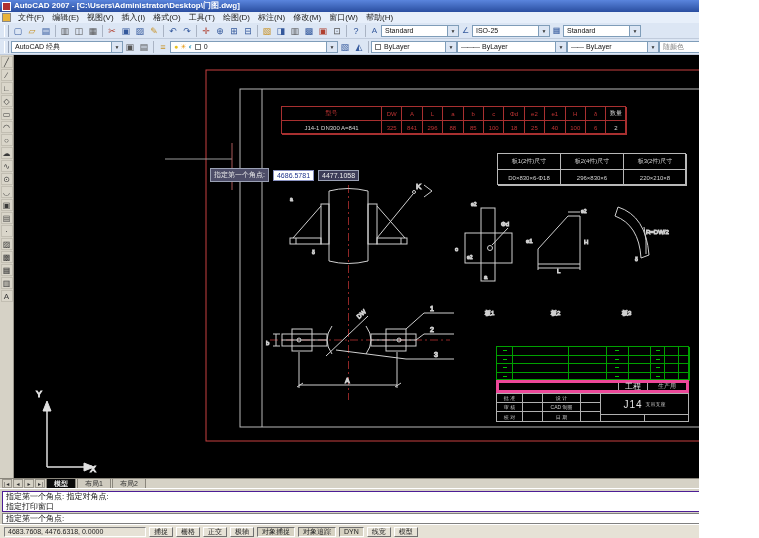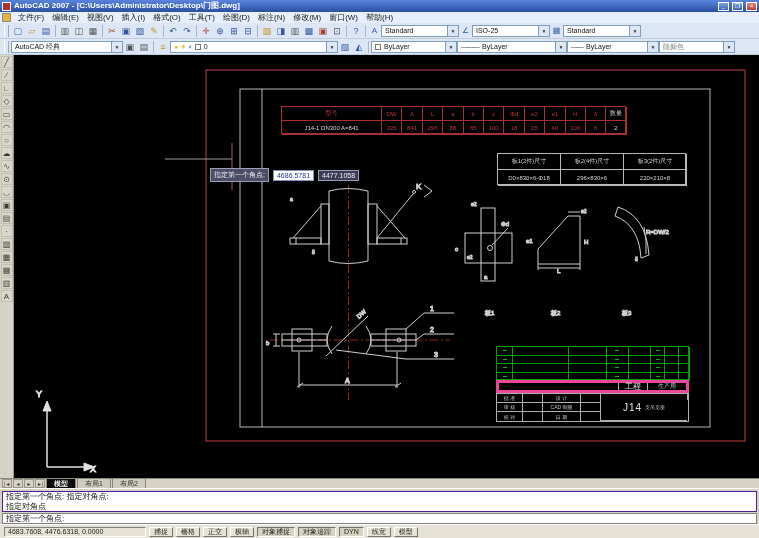--- a/index.html
+++ b/index.html
@@ -1,16 +1,16 @@
 <!DOCTYPE html>
 <html><head>
 <meta charset="utf-8">
 <style>
   html,body{margin:0;padding:0}
-  #app{position:relative;width:759px;height:538px;background:#a3a3a3;overflow:hidden;
+  #app{position:relative;width:699px;height:538px;background:#a3a3a3;overflow:hidden;
        font-family:"Liberation Sans",sans-serif;-webkit-font-smoothing:antialiased}
 
   
   #titlebar{position:absolute;left:0;top:0;width:759px;height:12px;
     background:linear-gradient(#5a85dd,#2a4ea0);display:flex;align-items:center;padding:0 2px;box-sizing:border-box;gap:3px}
   .appicon{width:9px;height:9px;background:#b03030;border:1px solid #fff;box-sizing:border-box;flex:none}
   #wintitle{color:#fff;font-size:8px;font-weight:bold;white-space:nowrap;overflow:hidden;flex:1;line-height:12px}
   .winbtn{width:11px;height:9px;flex:none;border:1px solid #fff;box-sizing:border-box;
     background:linear-gradient(#7da3e8,#3c62b4);color:#fff;font-size:6px;line-height:7px;text-align:center}
   .winbtn.close{background:linear-gradient(#e08b7a,#c04030)}
@@ -75,21 +75,21 @@
   #tblock{position:absolute;left:482px;top:325px;width:193px;height:42px;color:#c8c8c8;font-size:5px}
   .tbstrip{position:absolute;left:0;top:0;width:193px;height:13px;border:3px solid #ec4899;box-sizing:border-box;display:flex}
   .tbstrip .fill{flex:1;border-right:1px solid #b0b0b0}
   .tbstrip .proj{width:28px;display:flex;align-items:center;justify-content:center;font-size:8px;color:#e8e8e8}
   .tbstrip .usage{width:38px;border-left:1px solid #b0b0b0;display:flex;align-items:center;justify-content:center;font-size:6px}
   .tbmain{position:absolute;left:0;top:13px;width:193px;height:29px;border:1px solid #b0b0b0;box-sizing:border-box;display:flex}
   .tbleft{width:104px;border-right:1px solid #b0b0b0;display:grid;grid-template-rows:repeat(3,1fr);box-sizing:border-box}
   .tbleft .row{display:grid;grid-template-columns:26px 20px 38px 20px;border-bottom:1px solid #b0b0b0}
   .tbleft .row:last-child{border-bottom:none}
   .tbleft .c{border-right:1px solid #b0b0b0;display:flex;align-items:center;justify-content:center;overflow:hidden;white-space:nowrap}
-  .tbright{flex:1;display:flex;flex-direction:row}
+  .tbright{flex:1;display:flex;flex-direction:column}
   .jcell{flex:1;border-bottom:1px solid #b0b0b0;display:flex;align-items:center;justify-content:center;gap:3px}
   .jcode{font-size:10px;color:#e4e4e4;letter-spacing:1px}
   .jname{font-size:5px;color:#cfcfcf}
   .jbot{height:6px;display:flex}
   .jbot div{flex:1;border-right:1px solid #b0b0b0}
 
   
   #dyn{position:absolute;left:196px;top:113px;display:flex;gap:4px;align-items:center}
   #dyn .lbl{background:#4d4d68;border:1px solid #9aa0b4;color:#eee;font-size:7px;padding:1px 3px;white-space:nowrap}
   #dyn .in1{background:#fff;border:1px solid #8890c0;color:#20348c;font-size:7px;padding:1px 3px;white-space:nowrap}
@@ -495,21 +495,21 @@
     <div class="tnav">►</div>
     <div class="tnav">►|</div>
     <div class="tab active">模型</div>
     <div class="tab">布局1</div>
     <div class="tab">布局2</div>
   </div>
 
   <div id="cmd">
     <div id="cmdhist">
       <div>指定第一个角点: 指定对角点:</div>
-      <div>指定对角点</div>
+      <div>指定打印窗口</div>
     </div>
     <div id="cmdin">指定第一个角点:</div>
   </div>
 
   <div id="status">
     <div id="coords">4683.7608, 4476.6318, 0.0000</div>
     <div class="sbtn">捕捉</div>
     <div class="sbtn">栅格</div>
     <div class="sbtn">正交</div>
     <div class="sbtn">极轴</div>

